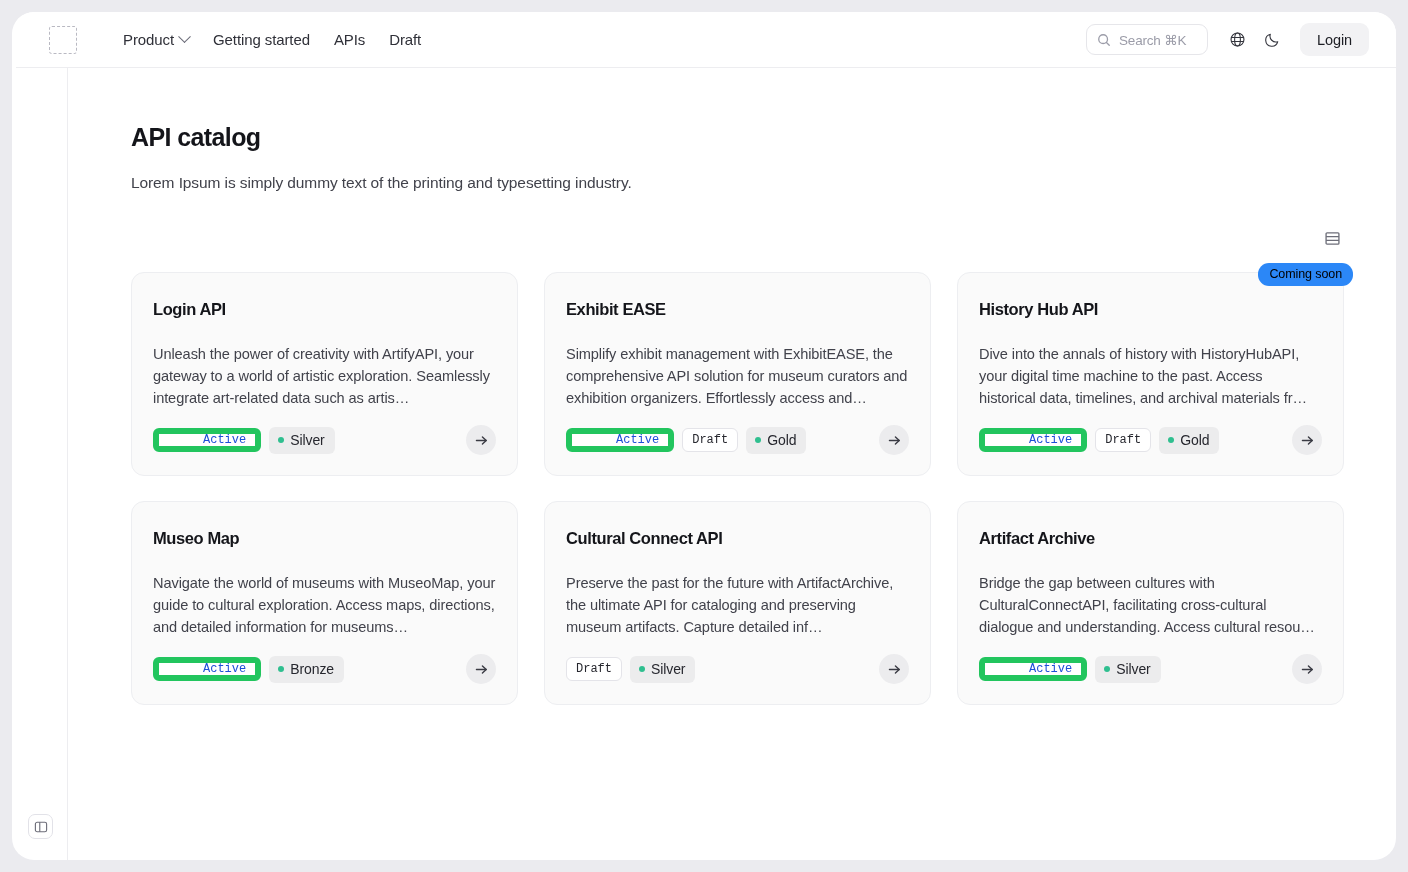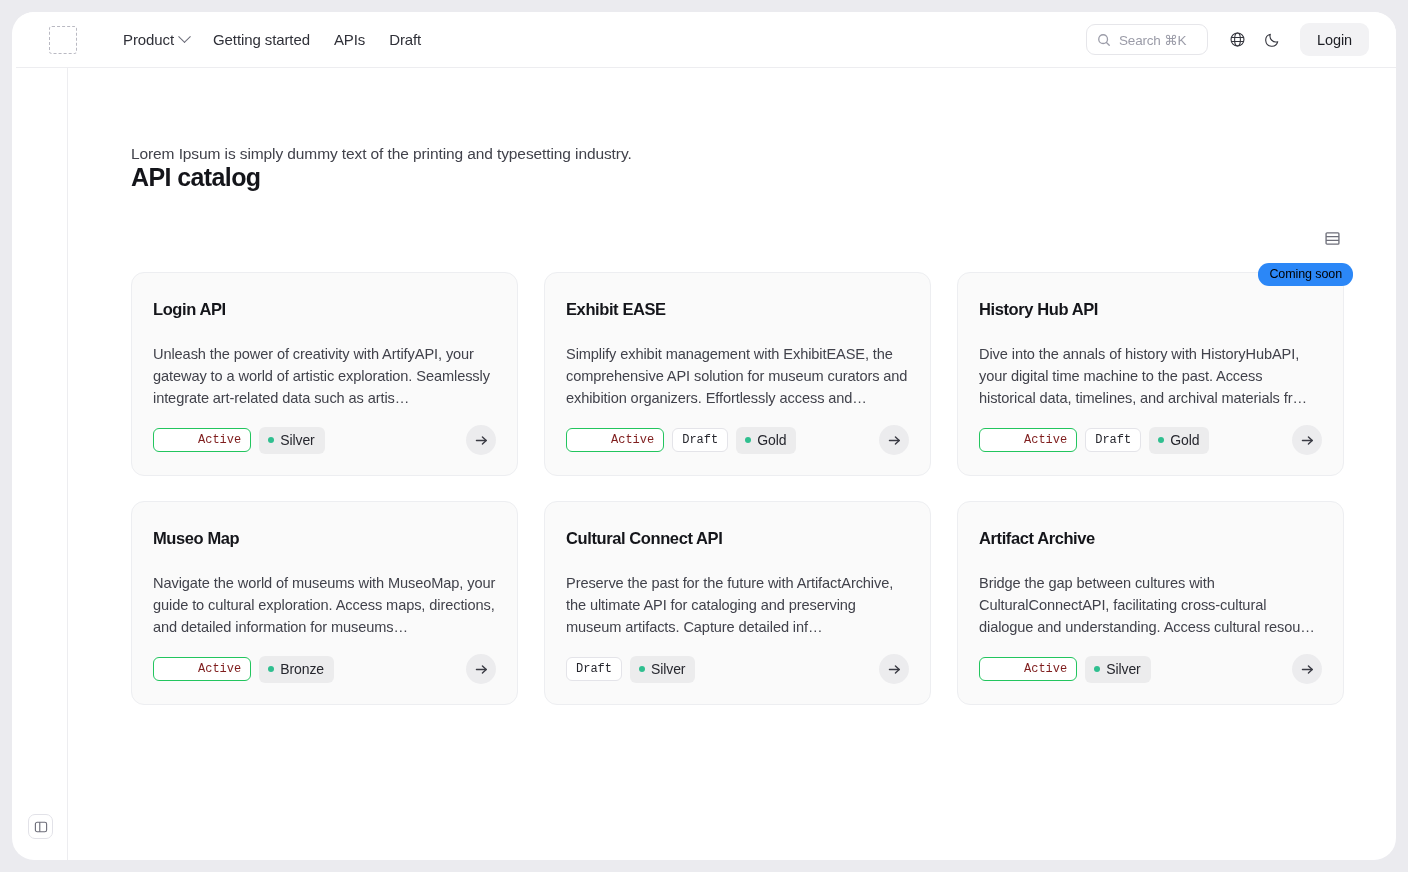--- a/index.html
+++ b/index.html
@@ -181,23 +181,23 @@
   .badge {
     height: 24px;
     display: inline-flex; align-items: center; gap: 6px;
     padding: 0 9px;
     border-radius: 6px;
     font-size: 12.5px;
     white-space: nowrap;
   }
   .badge-active {
     font-family: "Liberation Mono", monospace;
-    color: #7f1d1d;
+    color: #1d4ed8;
     background: #ffffff;
-    border: 1px solid #22c55e;
+    border: 6px solid #22c55e;
     letter-spacing: 0px;
     font-size: 12px;
     padding-left: 44px;
   }
   .badge-draft {
     font-family: "Liberation Mono", monospace;
     color: #26272e;
     background: #ffffff;
     border: 1px solid #e4e4e9;
     font-size: 12px;
@@ -295,22 +295,22 @@
       <div id="rail">
         <div id="sidebar-toggle">
           <svg width="14" height="14" viewBox="0 0 16 16" fill="none">
             <rect x="1.6" y="2.6" width="12.8" height="10.8" rx="2" stroke="#6d6e79" stroke-width="1.3"></rect>
             <path d="M6.6 2.6 V13.4" stroke="#6d6e79" stroke-width="1.3"></path>
           </svg>
         </div>
       </div>
 
       <div id="content">
+        <div id="page-title">API catalog</div>
         <div id="page-subtitle">Lorem Ipsum is simply dummy text of the printing and typesetting industry.</div>
-        <div id="page-title">API catalog</div>
 
         <div id="toolbar">
           <div id="view-toggle">
             <svg width="17" height="17" viewBox="0 0 18 18" fill="none">
               <rect x="2.2" y="3" width="13.6" height="12" rx="1" stroke="#6d6e79" stroke-width="1.4"></rect>
               <path d="M2.2 7 H15.8 M2.2 11 H15.8" stroke="#6d6e79" stroke-width="1.4"></path>
             </svg>
           </div>
         </div>
 

